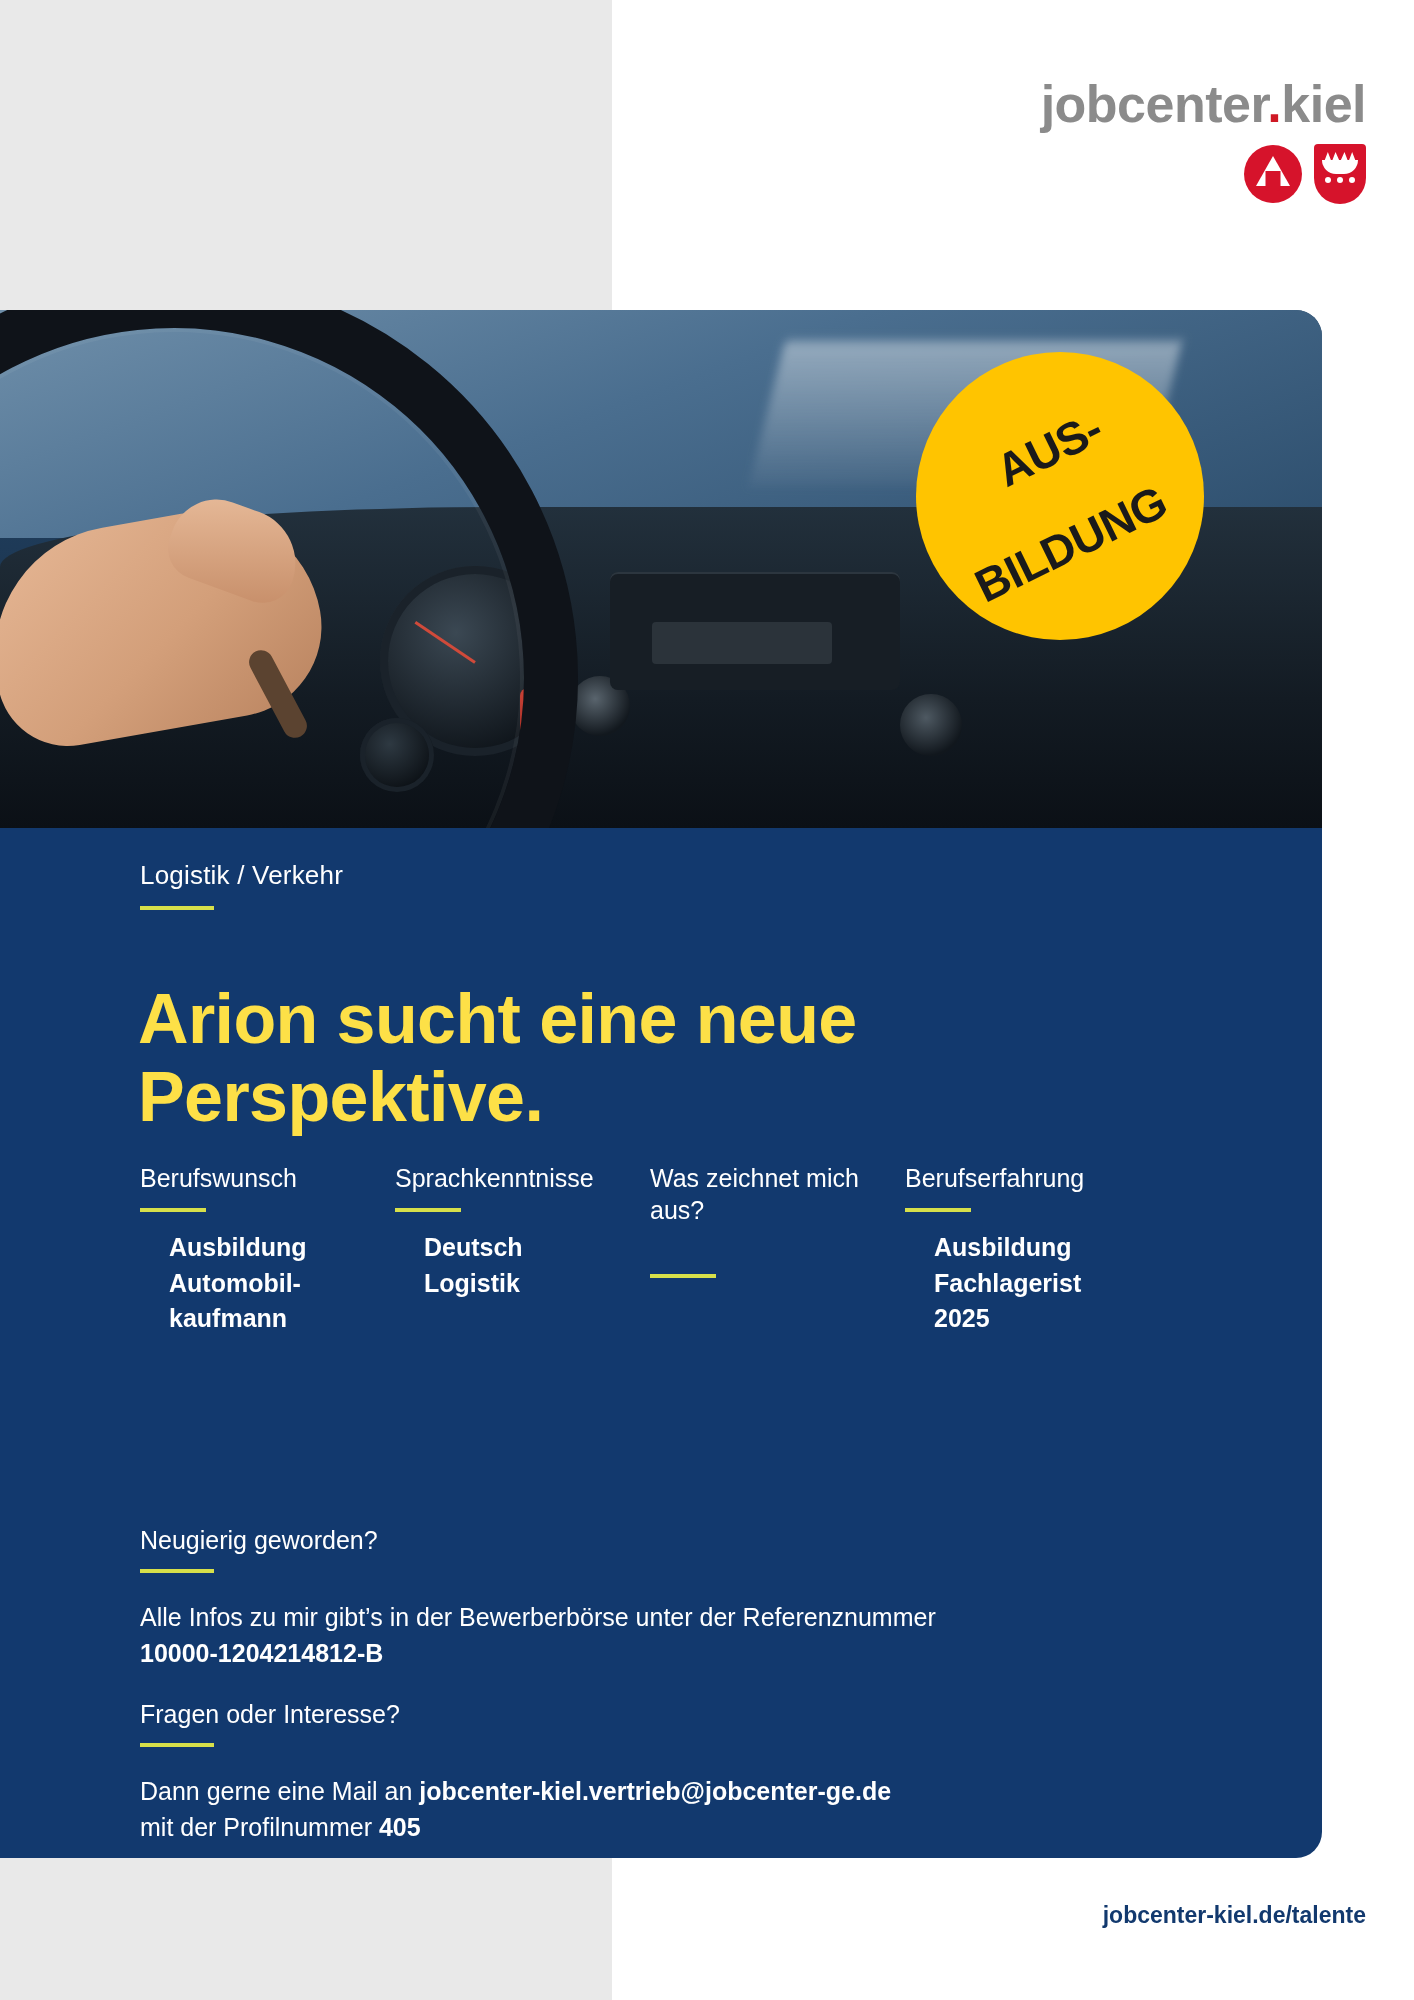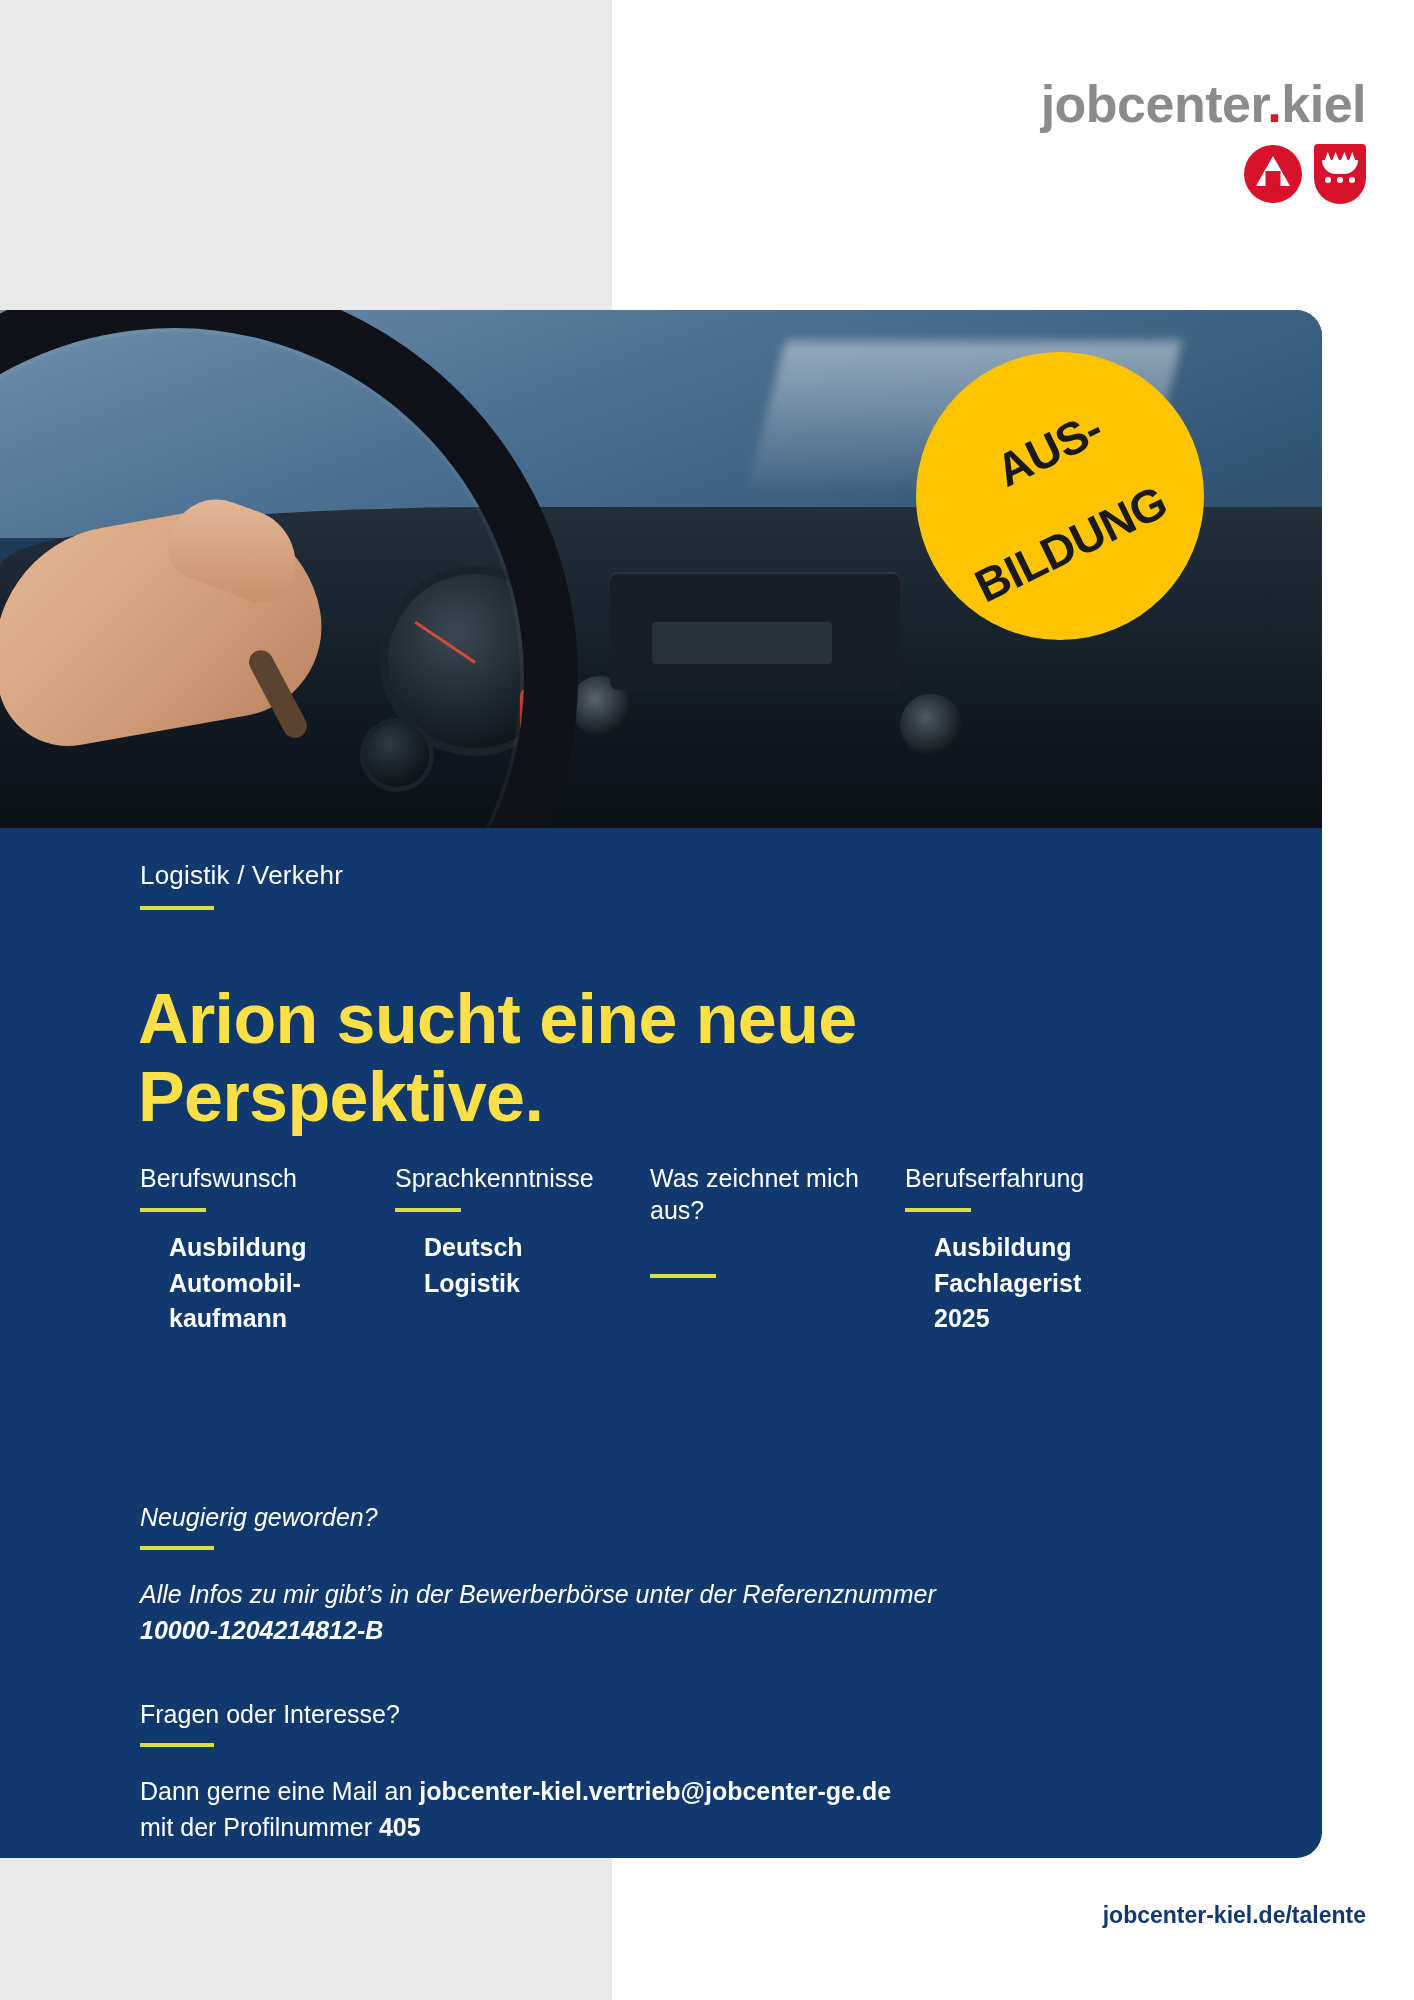--- a/index.html
+++ b/index.html
@@ -327,21 +327,21 @@
   }
   .fact-body div { white-space: nowrap; margin-left: 29px; }
   .fact.tall .fact-rule { margin-top: 48px; }
 
   
   .cta {
     position: absolute;
     left: 140px;
     color: #ffffff;
   }
-  .cta-1 { top: 673px; font-style: italic; }
+  .cta-1 { top: 696px; }
   .cta-2 { top: 870px; }
   .cta-label {
     font-size: 25px;
     line-height: 1.3;
   }
   .cta-rule {
     margin: 12px 0 0 0;
     width: 74px; height: 4px;
     background: #d7e04a;
   }

